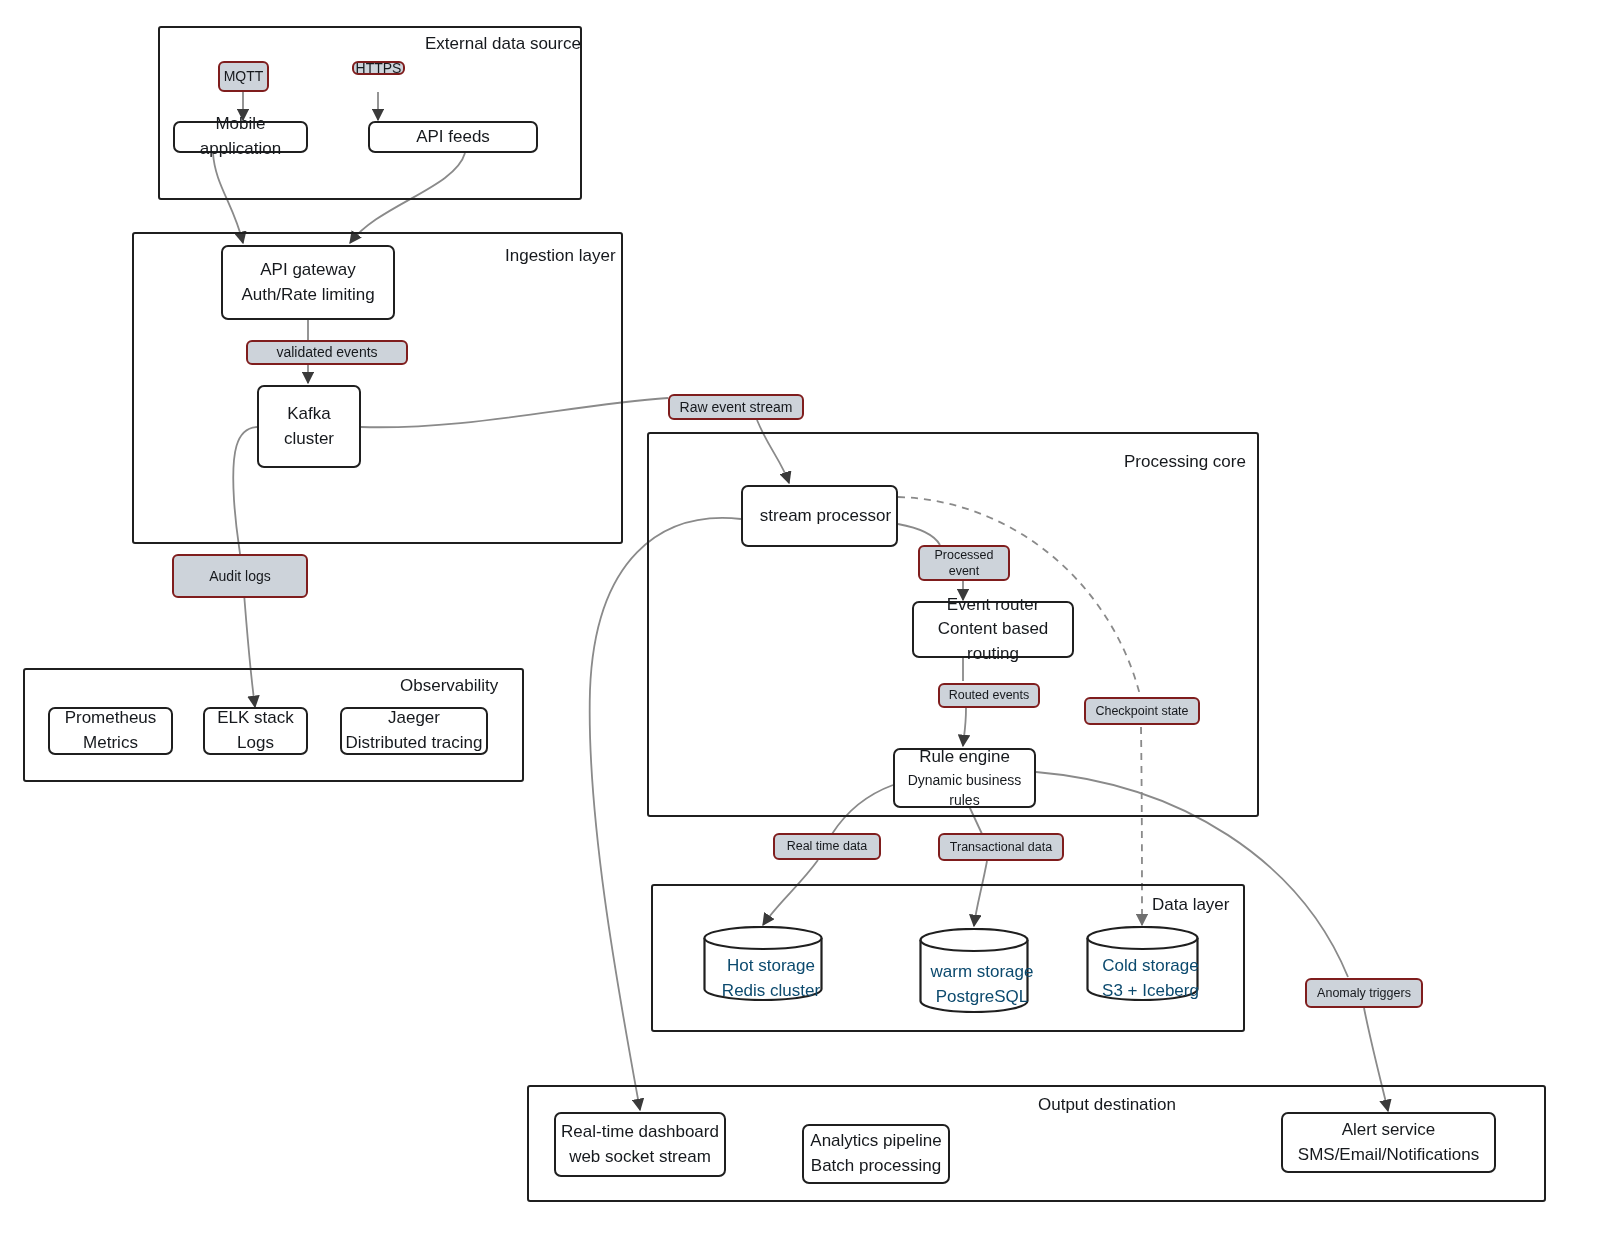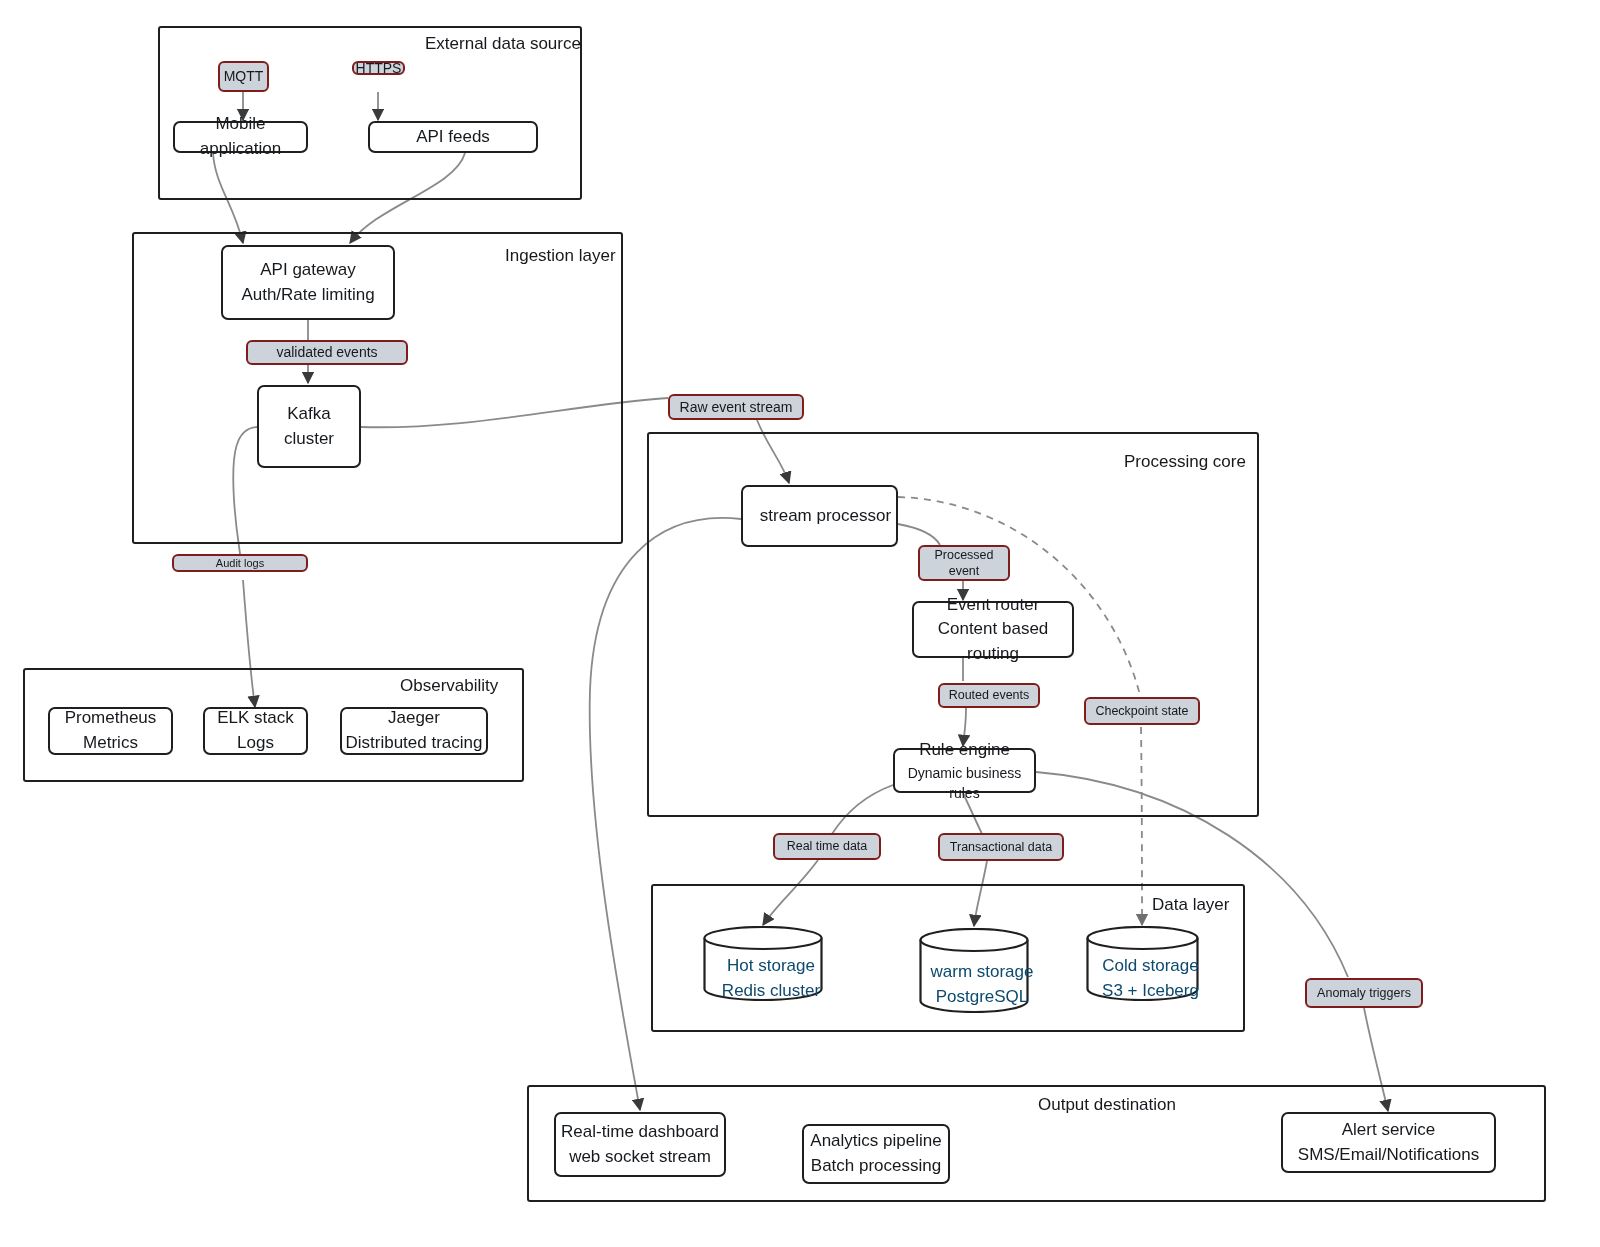--- a/index.html
+++ b/index.html
@@ -207,21 +207,21 @@
 
   <div class="node" style="left:741px; top:485px; width:157px; height:62px;padding-left:12px;">
     <span class="l1">stream processor</span>
   </div>
 
   <div class="node" style="left:912px; top:601px; width:162px; height:57px;">
     <span class="l1">Event router</span>
     <span class="l2">Content based routing</span>
   </div>
 
-  <div class="node sub" style="left:893px; top:748px; width:143px; height:45px;">
+  <div class="node sub" style="left:893px; top:748px; width:143px; height:60px;">
     <span class="l1">Rule engine</span>
     <span class="l2">Dynamic business rules</span>
   </div>
 
   <div class="cyl" style="left:703px; top:926px; width:120px; height:75px;">
     <svg width="120" height="75" viewBox="0 0 120 75">
       <path d="M 1.5 12 L 1.5 63 A 58.5 11 0 0 0 118.5 63 L 118.5 12" fill="#ffffff" stroke="#1f1f1f" stroke-width="2.2"></path>
       <ellipse cx="60" cy="12" rx="58.5" ry="11" fill="#ffffff" stroke="#1f1f1f" stroke-width="2.2"></ellipse>
     </svg>
     <div class="cyl-label" style="top:28px;">
@@ -272,21 +272,21 @@
   </div>
 
   <div class="chip" style="left:352px; top:61px; width:53px; height:14px;">
     <span>HTTPS</span>
   </div>
 
   <div class="chip" style="left:246px; top:340px; width:162px; height:25px;">
     <span>validated events</span>
   </div>
 
-  <div class="chip" style="left:172px; top:554px; width:136px; height:18px; font-size:11px;text-align:center;">
+  <div class="chip" style="left:172px; top:554px; width:136px; height:44px; font-size:14px;text-align:center;">
     <span>Audit logs</span>
   </div>
 
   <div class="chip" style="left:668px; top:394px; width:136px; height:26px;">
     <span>Raw event stream</span>
   </div>
 
   <div class="chip xs" style="left:918px; top:545px; width:92px; height:36px;">
     <span>Processed</span>
     <span>event</span>

